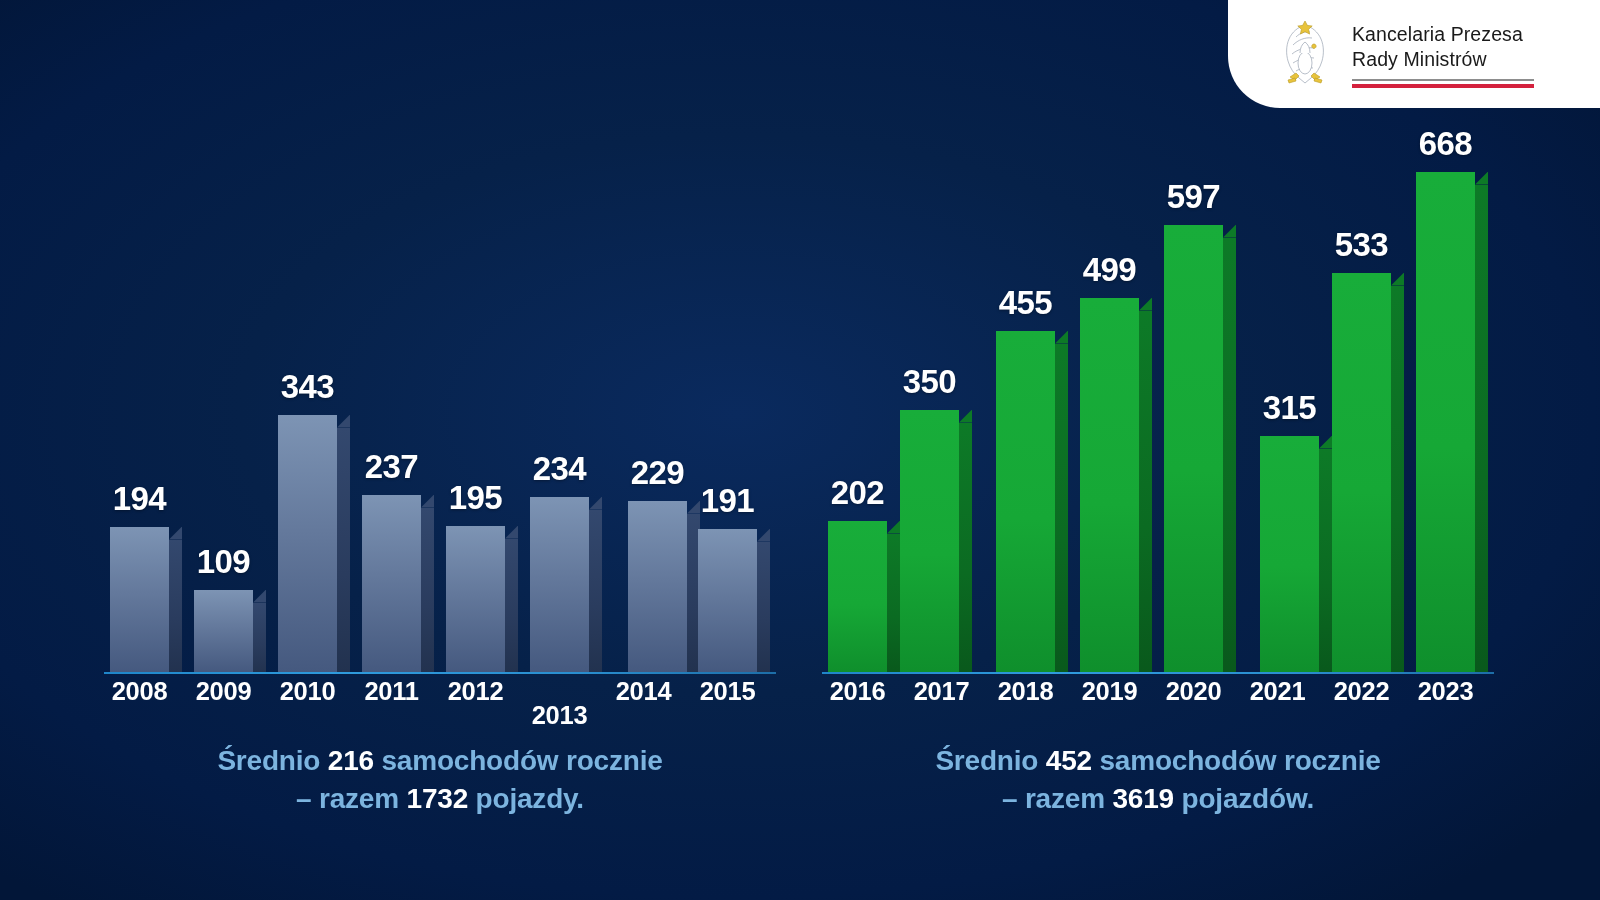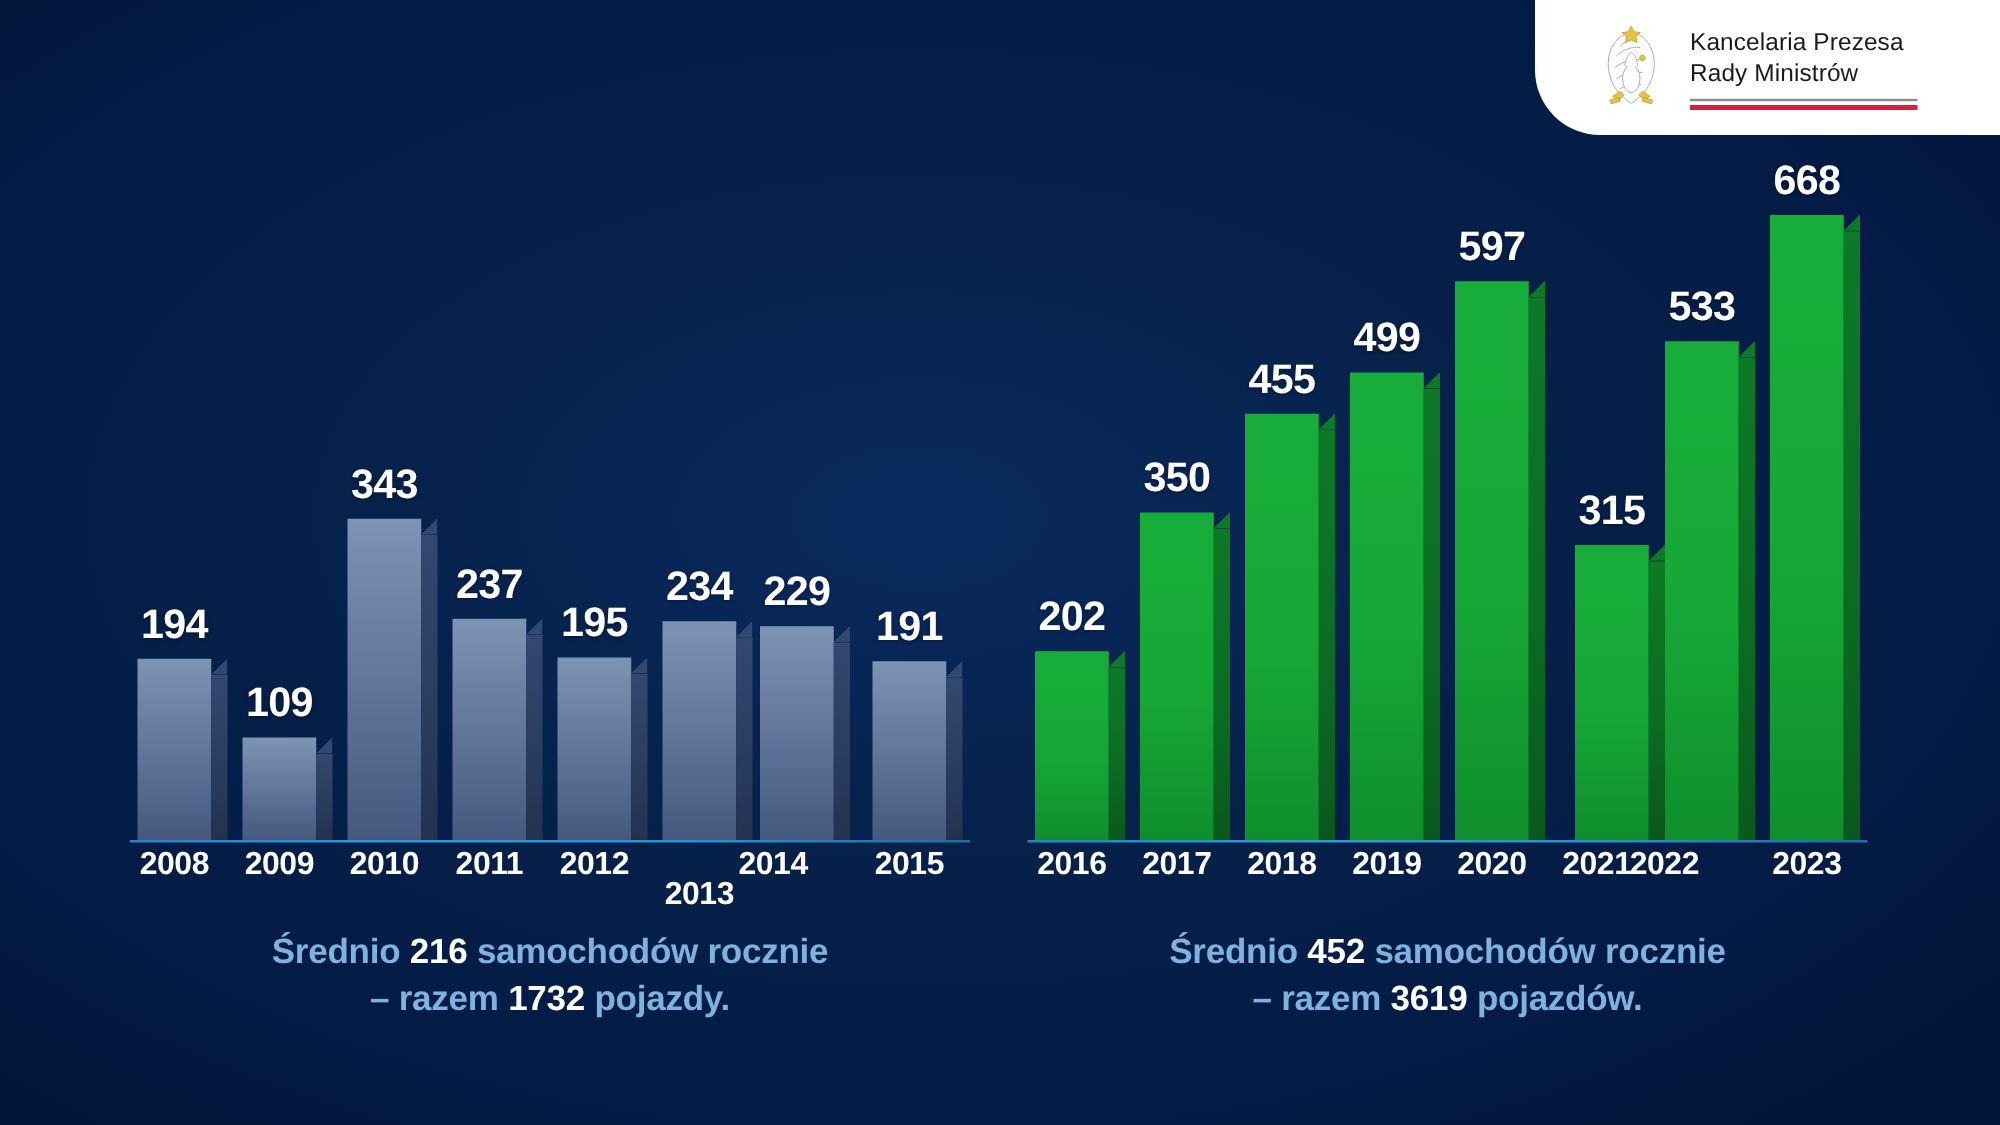--- a/index.html
+++ b/index.html
@@ -199,21 +199,21 @@
             </div>
           </div>
           <div class="bar-slot" style="left: 426px; width: 72px;">
             <div class="bar-3d" style="height: 175px;">
               <div class="bar-face"></div>
               <div class="bar-side"></div>
               <div class="bar-top"></div>
               <div class="bar-value">234</div>
             </div>
           </div>
-          <div class="bar-slot" style="left: 504px; width: 72px;">
+          <div class="bar-slot" style="left: 524px; width: 72px;">
             <div class="bar-3d" style="height: 171px;">
               <div class="bar-face"></div>
               <div class="bar-side"></div>
               <div class="bar-top"></div>
               <div class="bar-value">229</div>
             </div>
           </div>
           <div class="bar-slot" style="left: 594px; width: 72px;">
             <div class="bar-3d" style="height: 143px;">
               <div class="bar-face"></div>
@@ -225,41 +225,41 @@
         </div>
       <div class="axis-line"></div>
     </div>
     <div class="x-labels" id="xlab-left">
         <div class="x-label" style="left: 6px; width: 59px;">2008</div>
         <div class="x-label" style="left: 90px; width: 59px;">2009</div>
         <div class="x-label" style="left: 174px; width: 59px;">2010</div>
         <div class="x-label" style="left: 258px; width: 59px;">2011</div>
         <div class="x-label" style="left: 342px; width: 59px;">2012</div>
         <div class="x-label" style="left: 426px; width: 59px; margin-top: 24px;">2013</div>
-        <div class="x-label" style="left: 485px; width: 59px;">2014</div>
+        <div class="x-label" style="left: 510px; width: 59px;">2014</div>
         <div class="x-label" style="left: 594px; width: 59px;">2015</div>
       </div>
     <div class="caption">
       <span>Średnio </span><b>216</b><span> samochodów rocznie</span><br>
       <span>– razem </span><b>1732</b><span> pojazdy.</span>
     </div>
   </div>
 
   <div class="panel" id="panel-right">
     <div class="plot">
       <div class="bars green" id="bars-right">
           <div class="bar-slot" style="left: 6px; width: 72px;">
             <div class="bar-3d" style="height: 151px;">
               <div class="bar-face"></div>
               <div class="bar-side"></div>
               <div class="bar-top"></div>
               <div class="bar-value">202</div>
             </div>
           </div>
-          <div class="bar-slot" style="left: 90px; width: 72px; align-items: flex-end;">
+          <div class="bar-slot" style="left: 78px; width: 72px; align-items: flex-end;">
             <div class="bar-3d" style="height: 262px;">
               <div class="bar-face"></div>
               <div class="bar-side"></div>
               <div class="bar-top"></div>
               <div class="bar-value">350</div>
             </div>
           </div>
           <div class="bar-slot" style="left: 174px; width: 72px;">
             <div class="bar-3d" style="height: 341px;">
               <div class="bar-face"></div>
@@ -311,21 +311,21 @@
         </div>
       <div class="axis-line"></div>
     </div>
     <div class="x-labels" id="xlab-right">
         <div class="x-label" style="left: 6px; width: 59px;">2016</div>
         <div class="x-label" style="left: 90px; width: 59px;">2017</div>
         <div class="x-label" style="left: 174px; width: 59px;">2018</div>
         <div class="x-label" style="left: 258px; width: 59px;">2019</div>
         <div class="x-label" style="left: 342px; width: 59px;">2020</div>
         <div class="x-label" style="left: 426px; width: 59px;">2021</div>
-        <div class="x-label" style="left: 480px; width: 59px;">2022</div>
+        <div class="x-label" style="left: 510px; width: 59px;">2022</div>
         <div class="x-label" style="left: 594px; width: 59px;">2023</div>
       </div>
     <div class="caption">
       <span>Średnio </span><b>452</b><span> samochodów rocznie</span><br>
       <span>– razem </span><b>3619</b><span> pojazdów.</span>
     </div>
   </div>
 
 </div>
 

